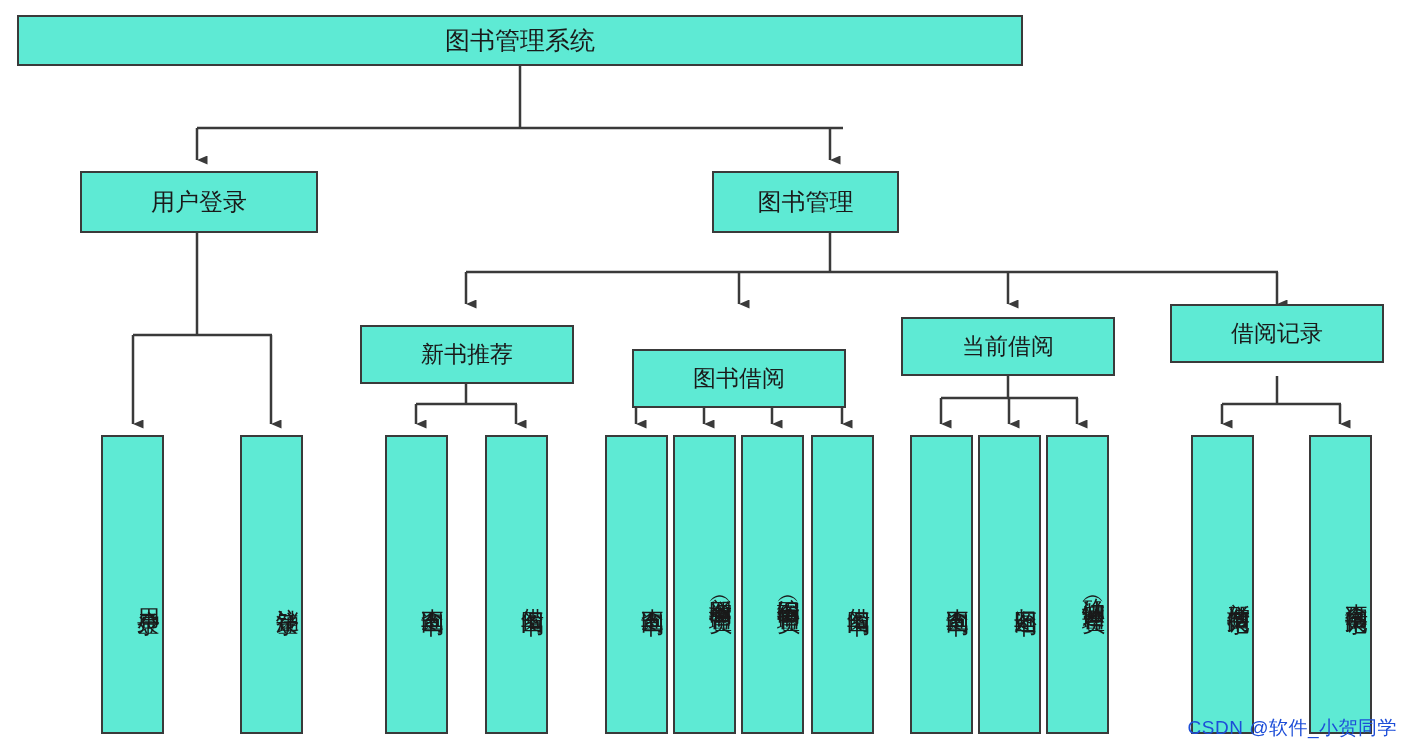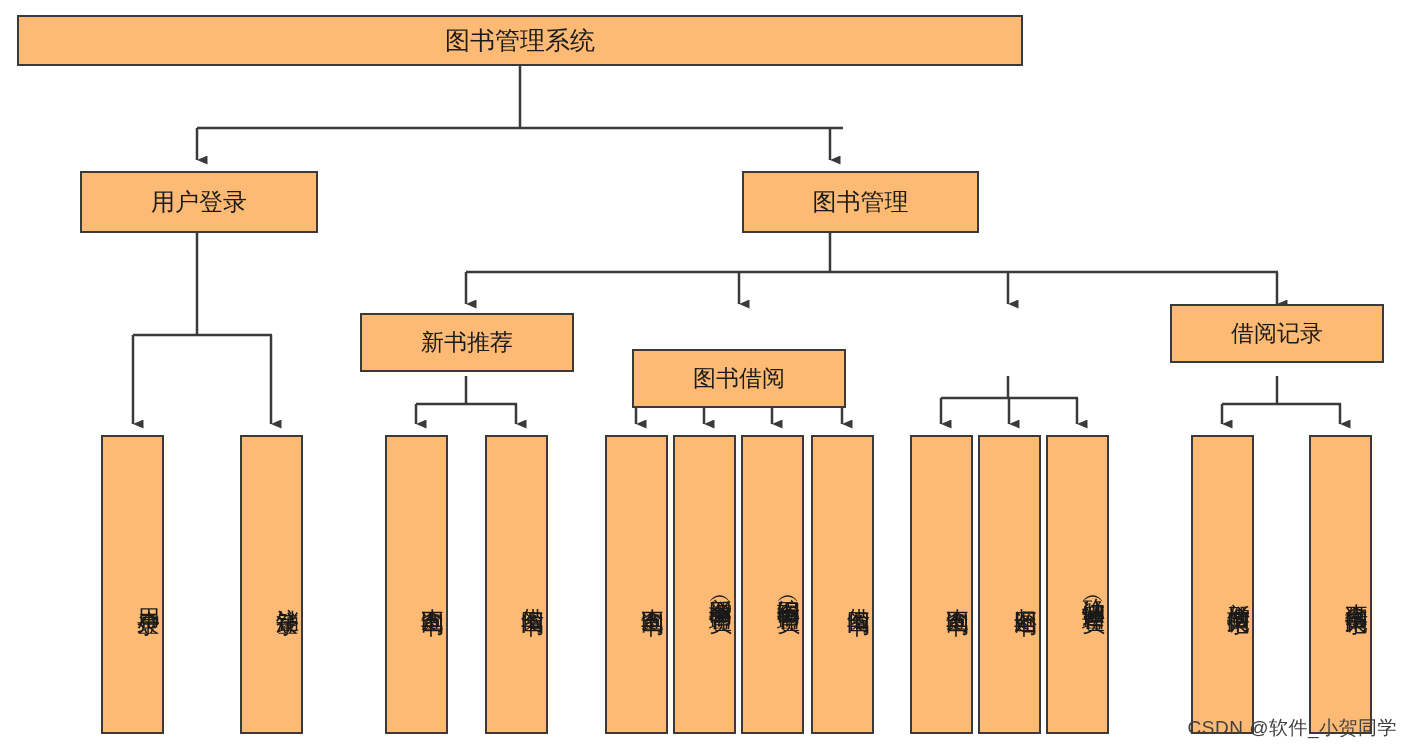--- a/index.html
+++ b/index.html
@@ -21,21 +21,21 @@
   #diagram-svg {
     position: absolute;
     left: 0;
     top: 0;
     width: 1405px;
     height: 747px;
   }
   .node {
     position: absolute;
     box-sizing: border-box;
-    background: #fdba74;
+    background: #5eead4;
     border: 2.5px solid #3a3a3a;
     display: flex;
     align-items: center;
     justify-content: center;
     color: #1a1a1a;
     line-height: 1.18;
   }
   .node-root {
     font-size: 25px;
   }
@@ -58,21 +58,21 @@
   .node-leaf .leaf-label {
     writing-mode: vertical-rl;
     text-orientation: upright;
     display: block;
   }
   .watermark {
     position: absolute;
     right: 8px;
     bottom: 6px;
     font-size: 19px;
-    color: #404040;
+    color: #1d4ed8;
     letter-spacing: 0.5px;
     white-space: nowrap;
     pointer-events: none;
   }
 </style>
 </head>
 <body>
 
 <div id="diagram-root">
 
@@ -127,32 +127,35 @@
   </svg>
 
   <div class="node node-root" style="left:17px; top:15px; width:1006px; height:51px;">
     <span>图书管理系统</span>
   </div>
 
   <div class="node node-l2" style="left:80px; top:171px; width:238px; height:62px;">
     <span>用户登录</span>
   </div>
 
-  <div class="node node-l2" style="left:712px; top:171px; width:237px; height:62px;margin-left:30px;">
+  <div class="node node-l2" style="left:712px; top:171px; width:187px; height:62px;">
     <span>图书管理</span>
   </div>
 
-  <div class="node node-l3" style="left:360px; top:313px; width:214px; height:59px;">
+  <div class="node node-l3" style="left:360px; top:325px; width:214px; height:59px;">
     <span>新书推荐</span>
   </div>
 
   <div class="node node-l3" style="left:632px; top:317px; width:214px; height:59px;margin-top:32px;">
     <span>图书借阅</span>
   </div>
 
+  <div class="node node-l3" style="left:901px; top:317px; width:214px; height:59px;">
+    <span>当前借阅</span>
+  </div>
 
   <div class="node node-l3" style="left:1170px; top:304px; width:214px; height:59px;">
     <span>借阅记录</span>
   </div>
 
   <div class="node node-leaf" style="left:101px; top:435px; width:63px; height:299px;">
     <span class="leaf-label">用户登录</span>
   </div>
 
   <div class="node node-leaf" style="left:240px; top:435px; width:63px; height:299px;">

